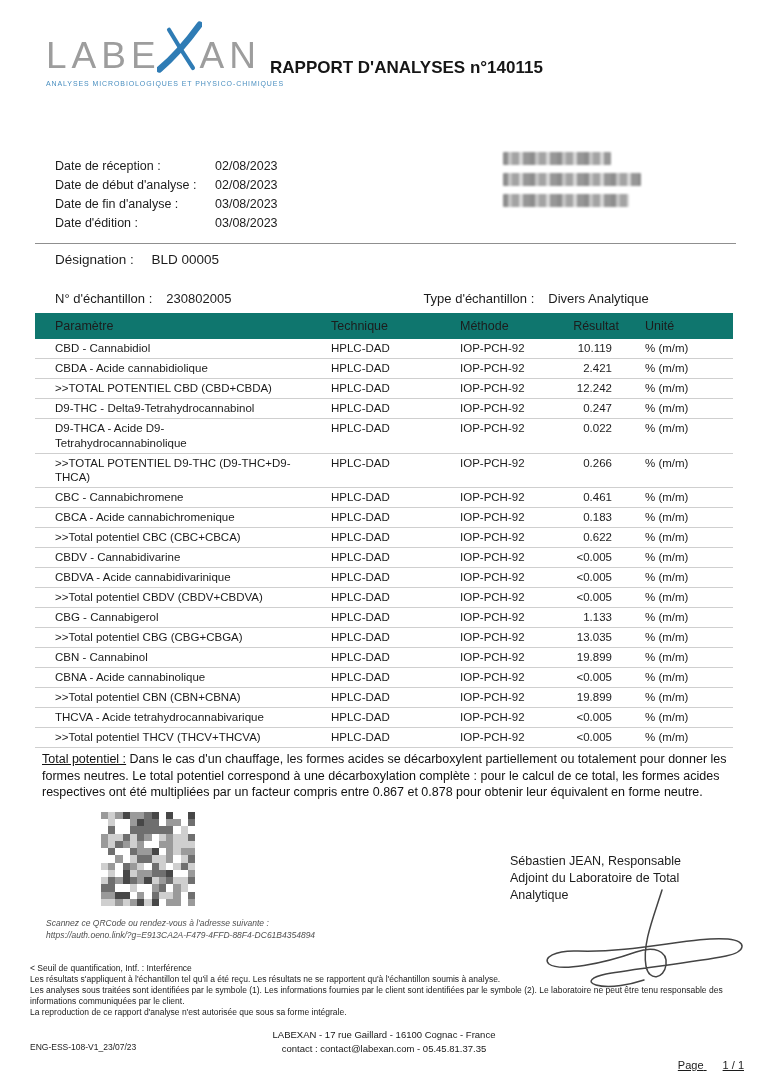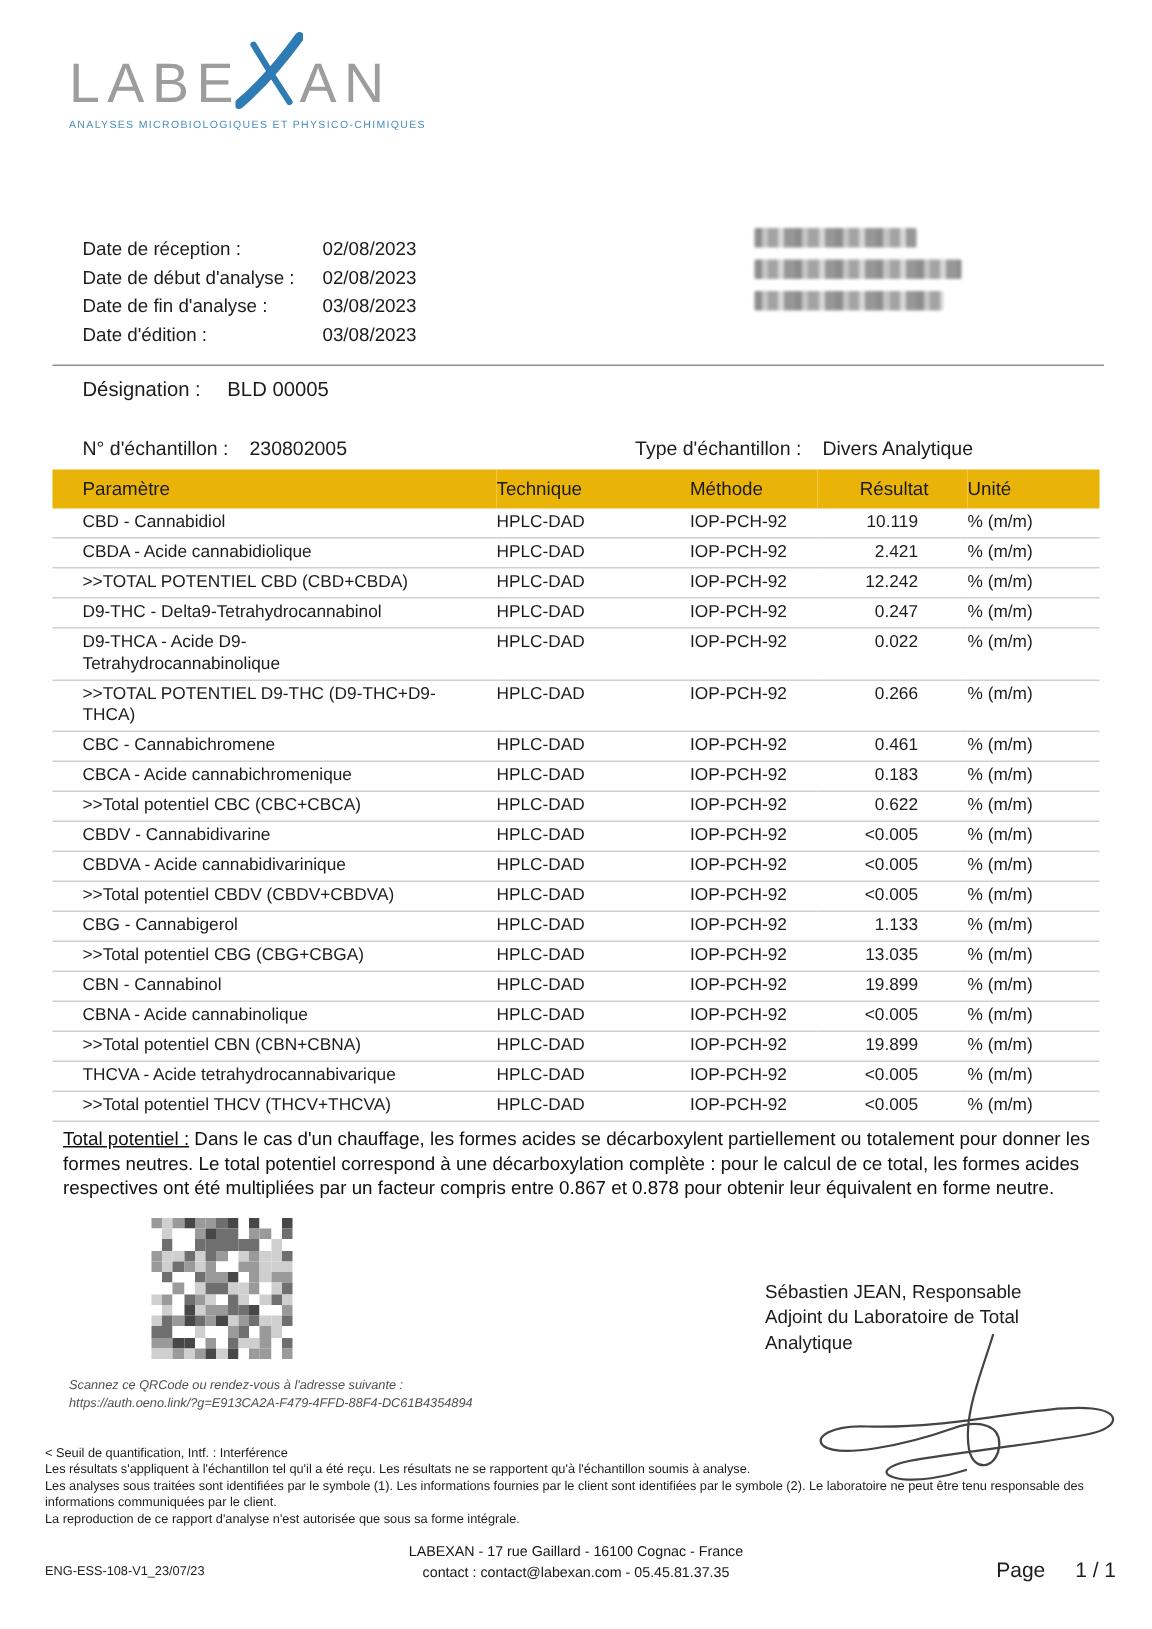--- a/index.html
+++ b/index.html
@@ -41,21 +41,21 @@
   .sample-num-label { }
   .sample-num { margin-left:14px; }
   .sample-type-label { margin-left:192px; }
   .sample-type { margin-left:14px; }
 
   
   .results { position:absolute; left:35px; top:313px; width:698px; border-collapse:collapse; table-layout:fixed; font-size:11.5px; }
   .results col.c1 { width:296px; } .results col.c2 { width:129px; }
   .results col.c3 { width:85px;  } .results col.c4 { width:100px; }
   .results col.c5 { width:88px;  }
-  .results thead th { background:#eab308; font-weight:400; font-size:12.5px; text-align:left; height:26px; vertical-align:middle; }
+  .results thead th { background:#0f766e; font-weight:400; font-size:12.5px; text-align:left; height:26px; vertical-align:middle; }
   .results th.h1 { padding-left:20px; }
   .results th.h4 { text-align:right; padding-right:26px; }
   .results tbody td { border-bottom:1px solid #cfcfcf; padding:2px 0 2.5px 0; vertical-align:top; line-height:14.5px; }
   .results td.param { padding-left:20px; white-space:pre-line; }
   .results td.resultat { text-align:right; padding-right:33px; }
 
   
   .note { position:absolute; left:42px; top:751px; width:696px; font-size:12.5px; line-height:16.5px; color:#111; }
   .note .lead { text-decoration:underline; }
 
@@ -69,40 +69,41 @@
   .signatory { position:absolute; left:510px; top:853px; width:240px; font-size:12.5px; line-height:17px; }
   .signature-svg { position:absolute; left:540px; top:888px; width:215px; height:118px; }
 
   
   .fineprint { position:absolute; left:30px; top:963px; width:717px; font-size:8.5px; line-height:11px; color:#1b1b1b; }
 
   
   .footer { position:absolute; left:0; top:1028px; width:768px; }
   .footer-center { text-align:center; font-size:9.5px; line-height:13.5px; color:#161616; }
   .footer-code { position:absolute; left:30px; top:14px; font-size:8.5px; }
-  .footer-page { position:absolute; right:24px; top:10px; font-size:14px; }
+  .footer-page { position:absolute; right:24px; top:31px; font-size:11px;text-decoration:underline; }
   .footer-page .num { margin-left:16px; }
 </style>
 </head>
 <body>
 
 <div class="page">
 
   <div class="logo">
     <div class="logo-word">
       <span class="logo-letters">LABE</span>
       <svg class="logo-x" viewBox="0 0 60 64">
         <path d="M16,9 C26,26 38,45 48,60" stroke="#2f7cb5" stroke-width="5.5" fill="none" stroke-linecap="round"></path>
         <path d="M3,62 C22,46 41,24 57,2" stroke="#2f7cb5" stroke-width="8.5" fill="none" stroke-linecap="round"></path>
       </svg>
       <span class="logo-letters">AN</span>
     </div>
     <div class="logo-tagline">ANALYSES MICROBIOLOGIQUES ET PHYSICO-CHIMIQUES</div>
   </div>
 
+  <div class="report-title">RAPPORT D'ANALYSES n°140115</div>
 
   <div class="dates">
 
       <div class="date-row">
         <span class="date-label">Date de réception :</span>
         <span class="date-value">02/08/2023</span>
       </div>
 
       <div class="date-row">
         <span class="date-label">Date de début d'analyse :</span>

